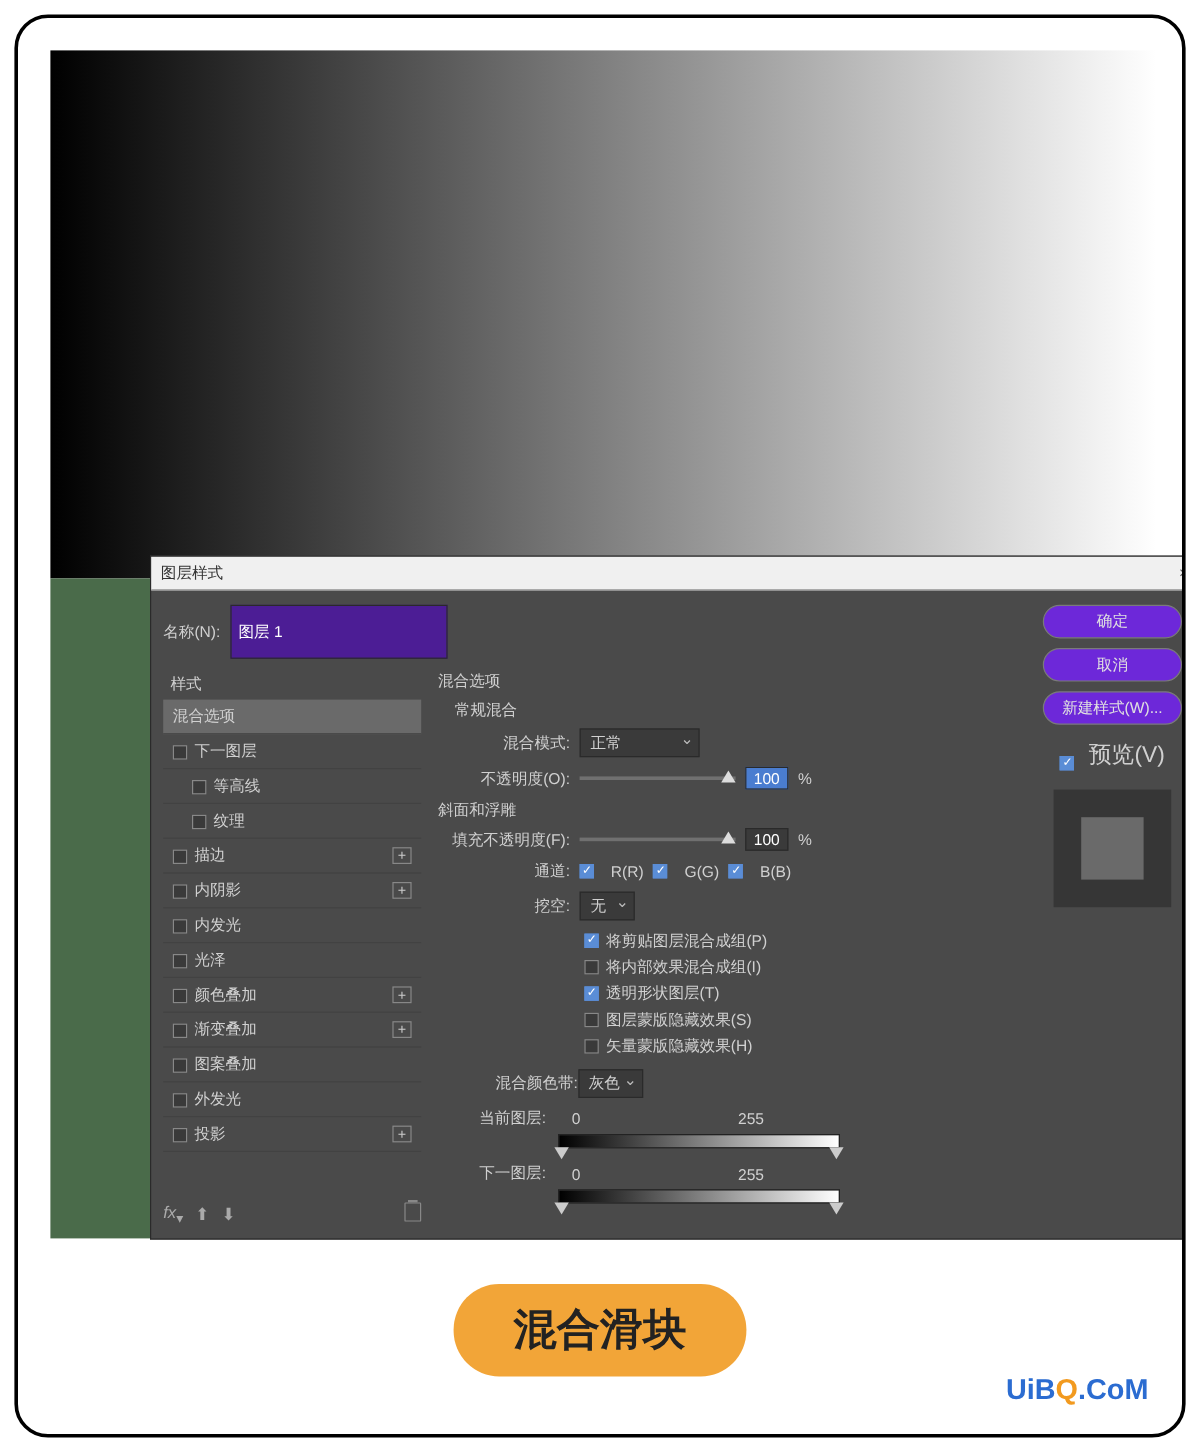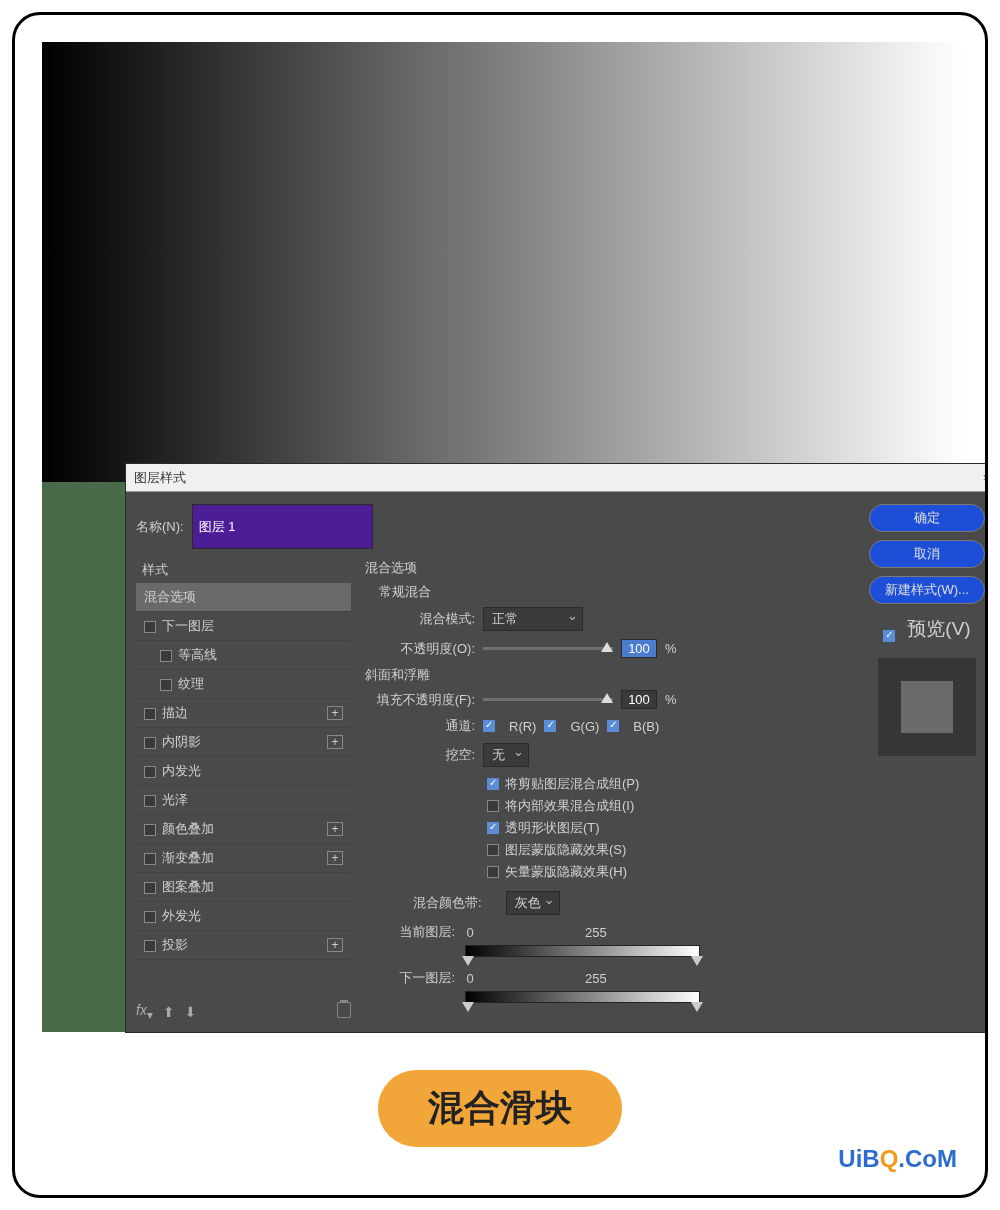--- a/index.html
+++ b/index.html
@@ -9,21 +9,21 @@
 .gradient { width: 100%; height: 100%; background: linear-gradient(to right, #000 0%, #fff 100%); }
 .bg-green { position: absolute; top: 467px; left: 27px; width: 922px; height: 550px; background: #4a6b4a; }
 .dialog { position: absolute; top: 448px; left: 110px; width: 880px; height: 570px; background: #4a4a4a; border: 1px solid #2a2a2a; color: #d0d0d0; font-size: 13px; }
 .titlebar { height: 28px; background: #f0f0f0; color: #333; display: flex; align-items: center; padding: 0 8px; justify-content: space-between; border-bottom: 1px solid #999; }
 .titlebar span { font-size: 13px; }
 .close-x { font-size: 16px; color: #555; cursor: pointer; padding: 0 6px; }
 .name-row { display: flex; align-items: center; padding: 12px 10px 8px 10px; gap: 8px; }
 .name-row label { font-size: 13px; }
 .name-input { background: #4c1d95; border: 1px solid #2a2a2a; color: #fff; padding: 14px 6px; width: 181px; font-size: 13px; }
 .btn-col { position: absolute; top: 40px; right: 18px; width: 118px; display: flex; flex-direction: column; gap: 8px; align-items: center; }
-.ps-btn { background: #1d4ed8; border: 1px solid #7a7a7a; border-radius: 14px; color: #e0e0e0; padding: 4px 0; width: 116px; text-align: center; font-size: 13px; cursor: pointer; }
+.ps-btn { background: #6d28d9; border: 1px solid #7a7a7a; border-radius: 14px; color: #e0e0e0; padding: 4px 0; width: 116px; text-align: center; font-size: 13px; cursor: pointer; }
 .preview-chk { display: flex; align-items: flex-end; gap: 6px; margin-top: 4px; font-size: 19px; }
 .preview-box { margin-top: 8px; width: 98px; height: 98px; background: #363636; display: flex; align-items: center; justify-content: center; }
 .preview-inner { width: 52px; height: 52px; background: #6a6a6a; }
 .body-row { display: flex; padding: 0 10px; gap: 14px; }
 .styles-col { width: 215px; }
 .styles-head { padding: 4px 6px; font-size: 13px; }
 .style-item { display: flex; align-items: center; justify-content: space-between; padding: 5px 8px; border-bottom: 1px solid #424242; font-size: 13px; }
 .style-item.selected { background: #6a6a6a; }
 .style-item.sub { padding-left: 24px; }
 .chk { width: 12px; height: 12px; display: inline-block; border: 1px solid #888; background: #3a3a3a; margin-right: 6px; vertical-align: middle; }
@@ -37,22 +37,22 @@
 .form-row .lbl { width: 110px; text-align: right; }
 .select-box { background: #3a3a3a; border: 1px solid #2a2a2a; padding: 2px 18px 2px 8px; position: relative; min-width: 100px; }
 .select-box::after { content: "⌄"; position: absolute; right: 4px; top: 0; color: #bbb; }
 .slider-track { width: 130px; height: 3px; background: #707070; position: relative; }
 .slider-thumb { position: absolute; top: -5px; width: 0; height: 0; border-left: 6px solid transparent; border-right: 6px solid transparent; border-bottom: 10px solid #ddd; }
 .num-box { background: #3a3a3a; border: 1px solid #2a2a2a; padding: 1px 4px; width: 36px; color: #fff; text-align: center; }
 .num-box.sel { background: #4a7dd0; color: #fff; }
 .chk-col { margin-left: 122px; font-size: 13px; }
 .chk-col div { margin-bottom: 4px; display: flex; align-items: center; }
 .blend-if { margin-top: 10px; }
-.blend-label { display: flex; align-items: center; gap: 24px; margin-left: 48px; margin-bottom: 8px; }
-.blend-row { display: flex; align-items: center; margin-bottom: 4px; }
+.blend-label { display: flex; align-items: center; gap: 0; margin-left: 48px; margin-bottom: 8px; }
+.blend-row { display: flex; align-items: center; gap: 10px; margin-bottom: 4px; }
 .blend-row .bl { width: 90px; text-align: right; }
 .grad-bar { width: 235px; height: 12px; background: linear-gradient(to right, #000, #fff); border: 1px solid #222; position: relative; margin-left: 100px; margin-bottom: 12px; }
 .grad-bar .tri { position: absolute; bottom: -10px; width: 0; height: 0; border-left: 6px solid transparent; border-right: 6px solid transparent; border-top: 10px solid #ccc; }
 .fx-bar { position: absolute; left: 10px; bottom: 10px; width: 215px; display: flex; align-items: flex-start; justify-content: space-between; color: #aaa; font-size: 14px; }
 .fx-bar .icons { display: flex; gap: 10px; align-items: center; }
 .trash { width: 14px; height: 16px; border: 1px solid #888; border-radius: 1px; position: relative; }
 .trash::before { content: ""; position: absolute; top: -3px; left: 2px; width: 8px; height: 2px; background: #888; }
 .caption-pill { position: absolute; top: 1055px; left: 50%; transform: translateX(-50%); background: #f2a538; color: #222; padding: 14px 50px; border-radius: 38px; font-size: 36px; font-weight: 600; }
 .watermark { position: absolute; bottom: 22px; right: 28px; font-size: 24px; font-weight: 700; }
 .watermark .u { color: #2b6cd1; }

